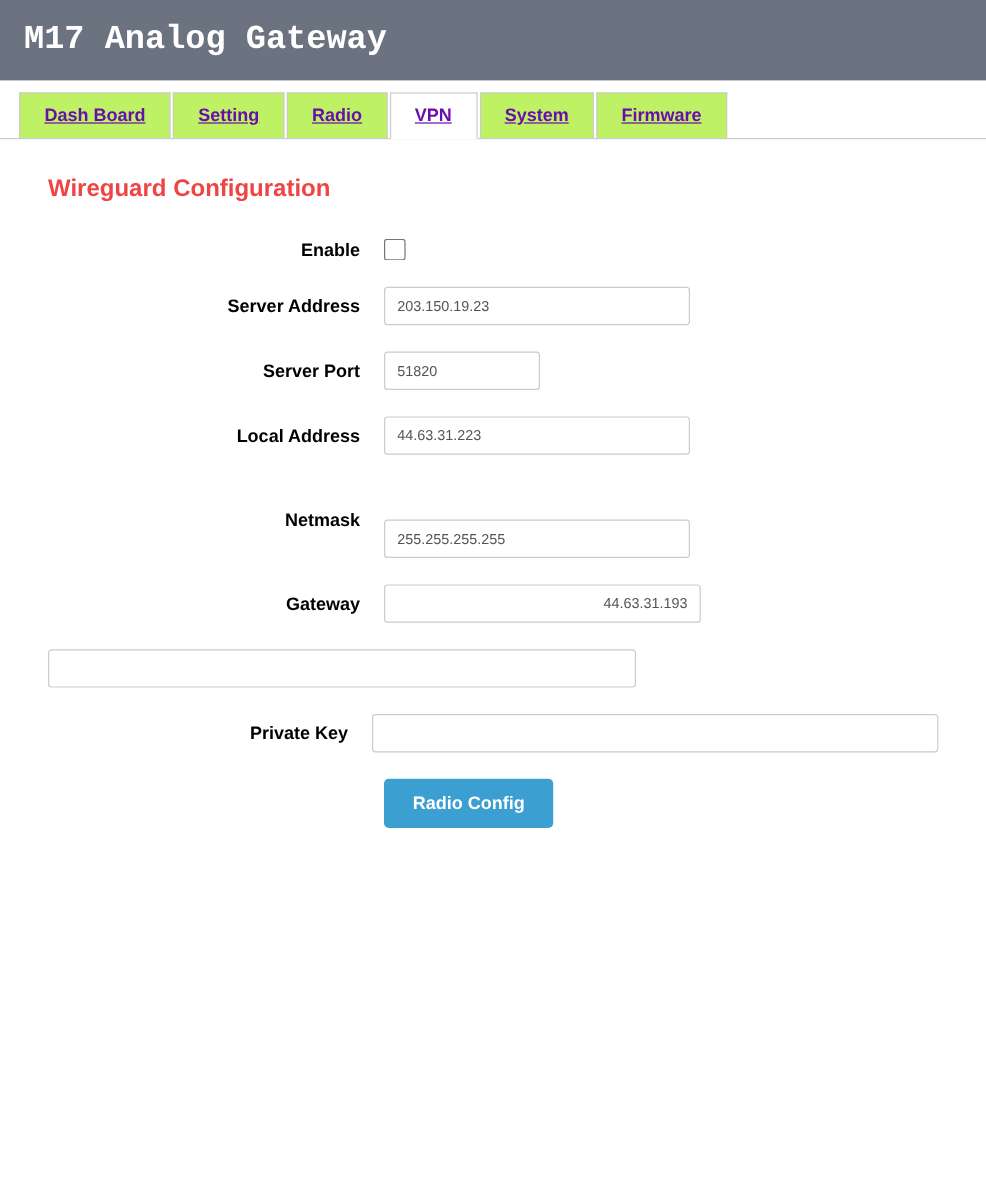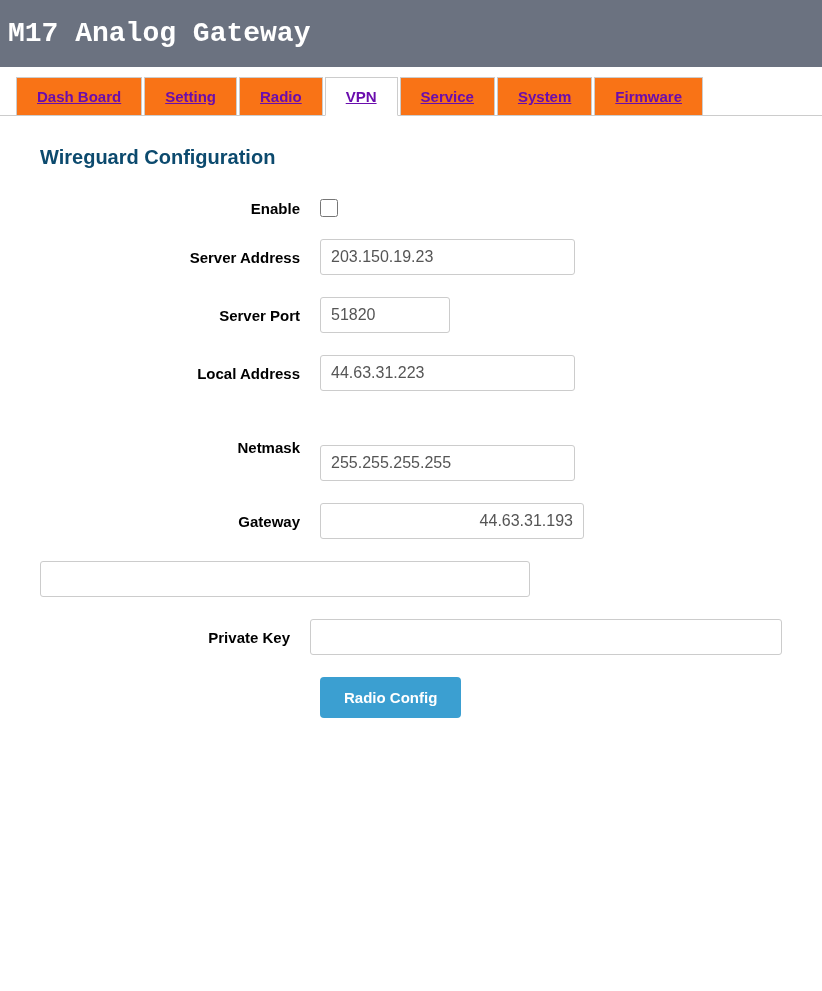--- a/index.html
+++ b/index.html
@@ -10,42 +10,42 @@
 
     body {
       font-family: Arial, sans-serif;
       background: #fff;
       width: 822px;
       min-height: 991px;
     }
 
     .header {
       background: #6b7280;
-      padding: 18px 8px;
+      padding: 18px 20px;
     }
 
     .header-title {
       color: #fff;
       font-size: 28px;
       font-weight: bold;
       font-family: 'Courier New', monospace;
     }
 
     .nav-tabs {
       display: flex;
       border-bottom: 1px solid #ccc;
       padding: 0 16px;
       margin-top: 10px;
     }
 
     .nav-tab {
       padding: 10px 20px;
       border: 1px solid #ccc;
       border-bottom: none;
-      background: #f97316;
+      background: #bef264;
       cursor: pointer;
       font-size: 15px;
       color: #6a0dad;
       text-decoration: underline;
       font-weight: bold;
       margin-right: 2px;
     }
 
     .nav-tab.active {
       background: #fff;
@@ -54,21 +54,21 @@
     }
 
     .content {
       padding: 30px 40px;
     }
 
     .section-title {
       font-size: 20px;
       font-weight: bold;
       margin-bottom: 30px;
-      color: #0c4a6e;
+      color: #ef4444;
     }
 
     .form-row {
       display: flex;
       align-items: center;
       margin-bottom: 22px;
     }
 
     .form-label {
       width: 280px;
@@ -76,21 +76,21 @@
       padding-right: 20px;
       font-size: 15px;
       font-weight: bold;
       color: #000;
     }
 
     .form-input {
       border: 1px solid #ccc;
       border-radius: 3px;
       padding: 8px 10px;
-      font-size: 16px;
+      font-size: 12px;
       color: #555;
       background: #fff;
     }
 
     .input-server-address {
       width: 255px;
     }
 
     .input-server-port {
       width: 130px;
@@ -147,21 +147,20 @@
 
 <div class="header">
   <span class="header-title">M17 Analog Gateway</span>
 </div>
 
 <div class="nav-tabs">
   <div class="nav-tab">Dash Board</div>
   <div class="nav-tab">Setting</div>
   <div class="nav-tab">Radio</div>
   <div class="nav-tab active">VPN</div>
-  <div class="nav-tab">Service</div>
   <div class="nav-tab">System</div>
   <div class="nav-tab">Firmware</div>
 </div>
 
 <div class="content">
   <div class="section-title">Wireguard Configuration</div>
 
   <div class="form-row">
     <div class="form-label">Enable</div>
     <input type="checkbox" class="checkbox-input" style="">

